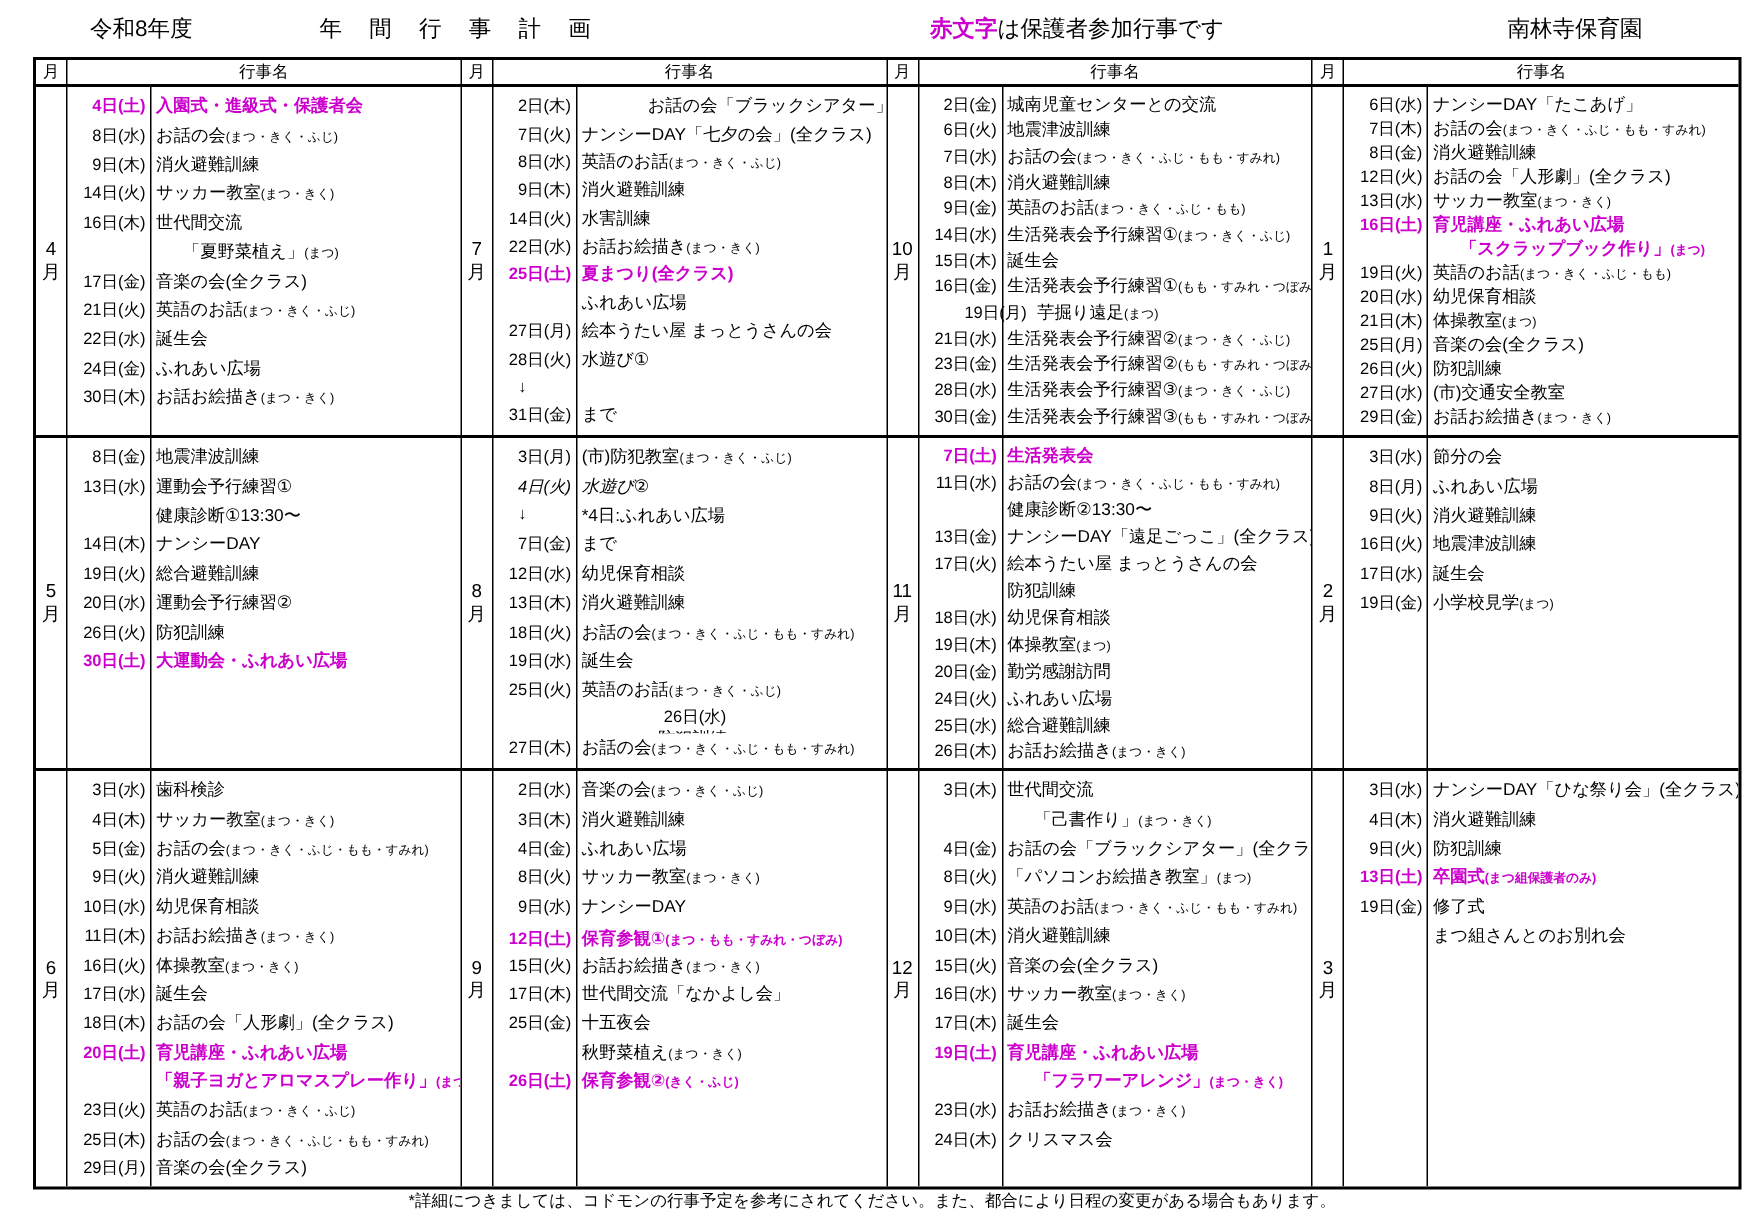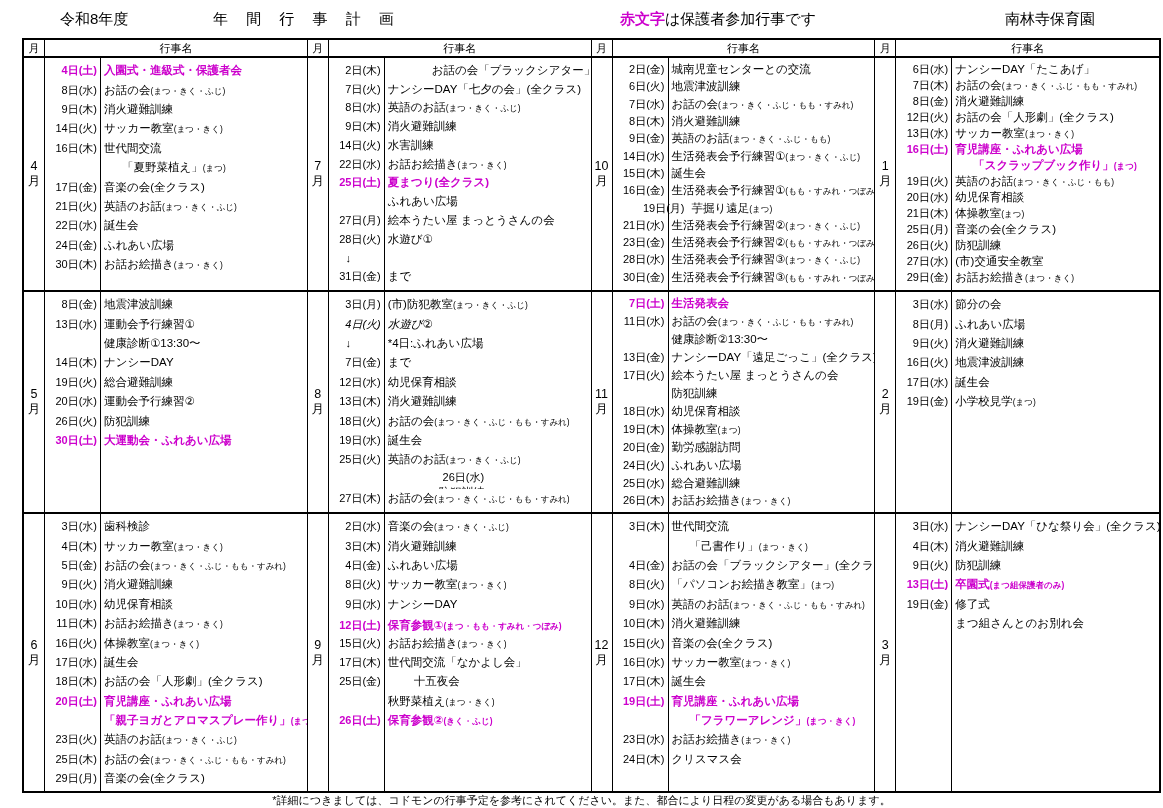--- a/index.html
+++ b/index.html
@@ -371,21 +371,21 @@
               <div class="lt mg">保育参観①<span class="sm">(まつ・もも・すみれ・つぼみ)</span></div>
             </div>
             <div class="line" style="height: 19.4px;">
               <div class="ld">15日(火)</div>
               <div class="lt">お話お絵描き<span class="sm">(まつ・きく)</span></div>
             </div>
             <div class="line" style="height: 19.4px;">
               <div class="ld">17日(木)</div>
               <div class="lt">世代間交流「なかよし会」</div>
             </div>
-            <div class="line" style="height: 19.4px; gap: 26px;">
+            <div class="line" style="height: 19.4px;">
               <div class="ld">25日(金)</div>
               <div class="lt">十五夜会</div>
             </div>
             <div class="line" style="height: 19.4px;">
               <div class="ld"></div>
               <div class="lt">秋野菜植え<span class="sm">(まつ・きく)</span></div>
             </div>
             <div class="line" style="height: 19.4px;">
               <div class="ld mg">26日(土)</div>
               <div class="lt mg">保育参観②<span class="sm">(きく・ふじ)</span></div>

